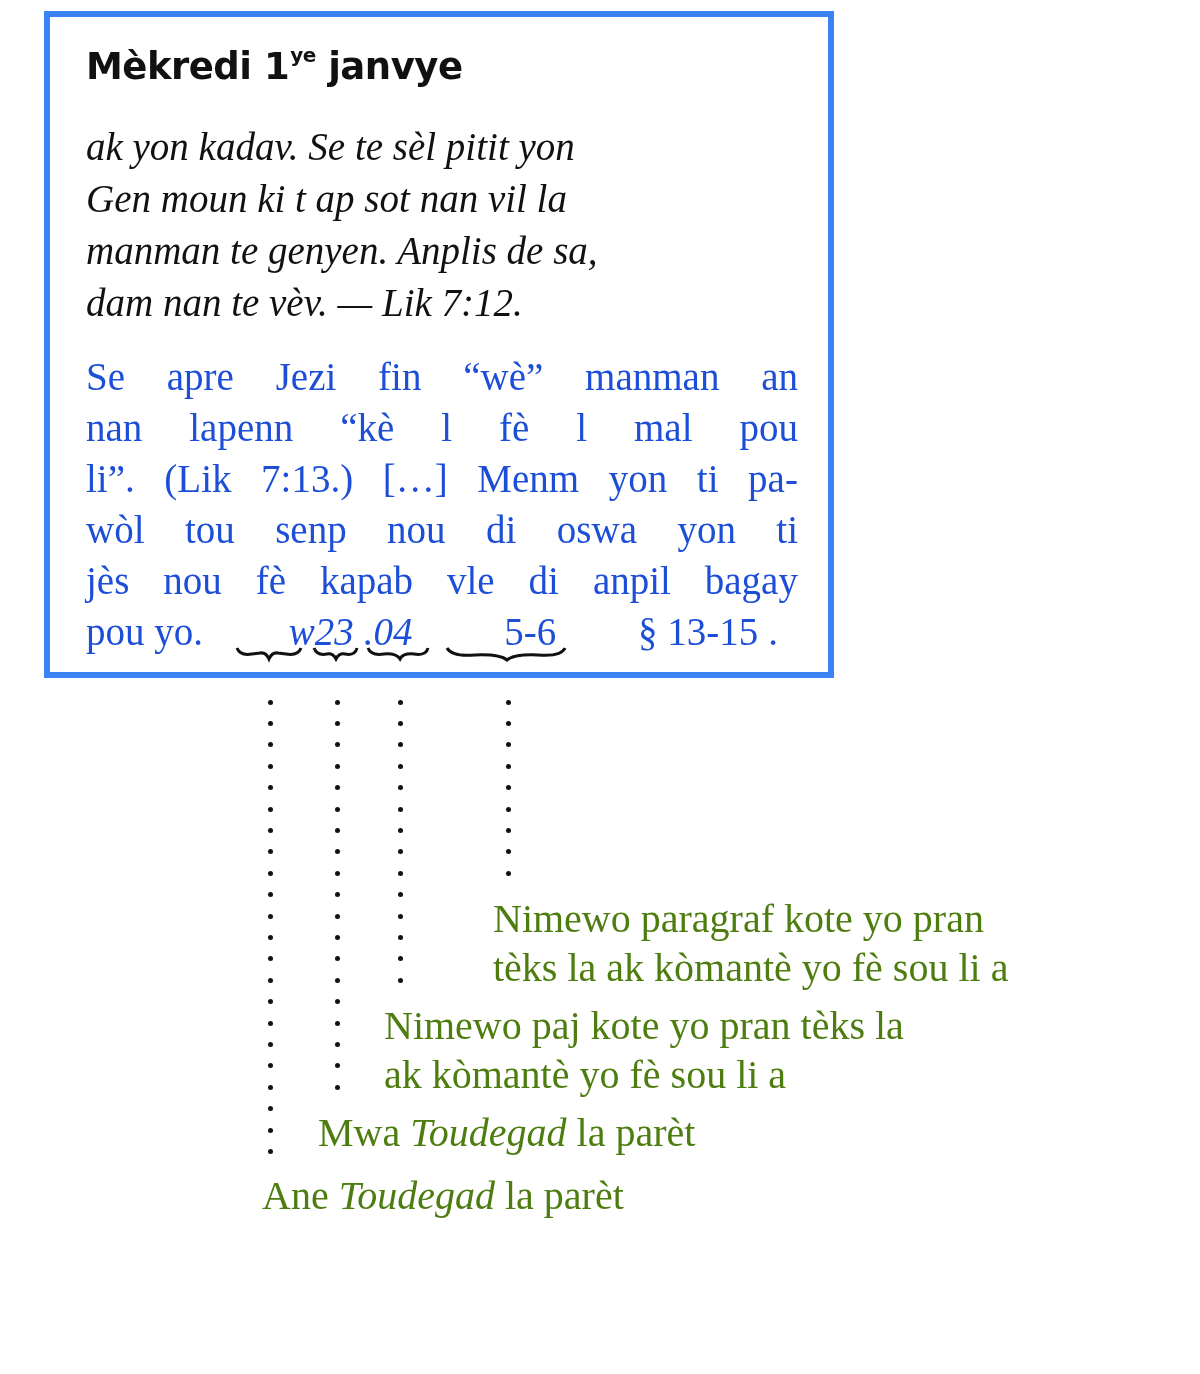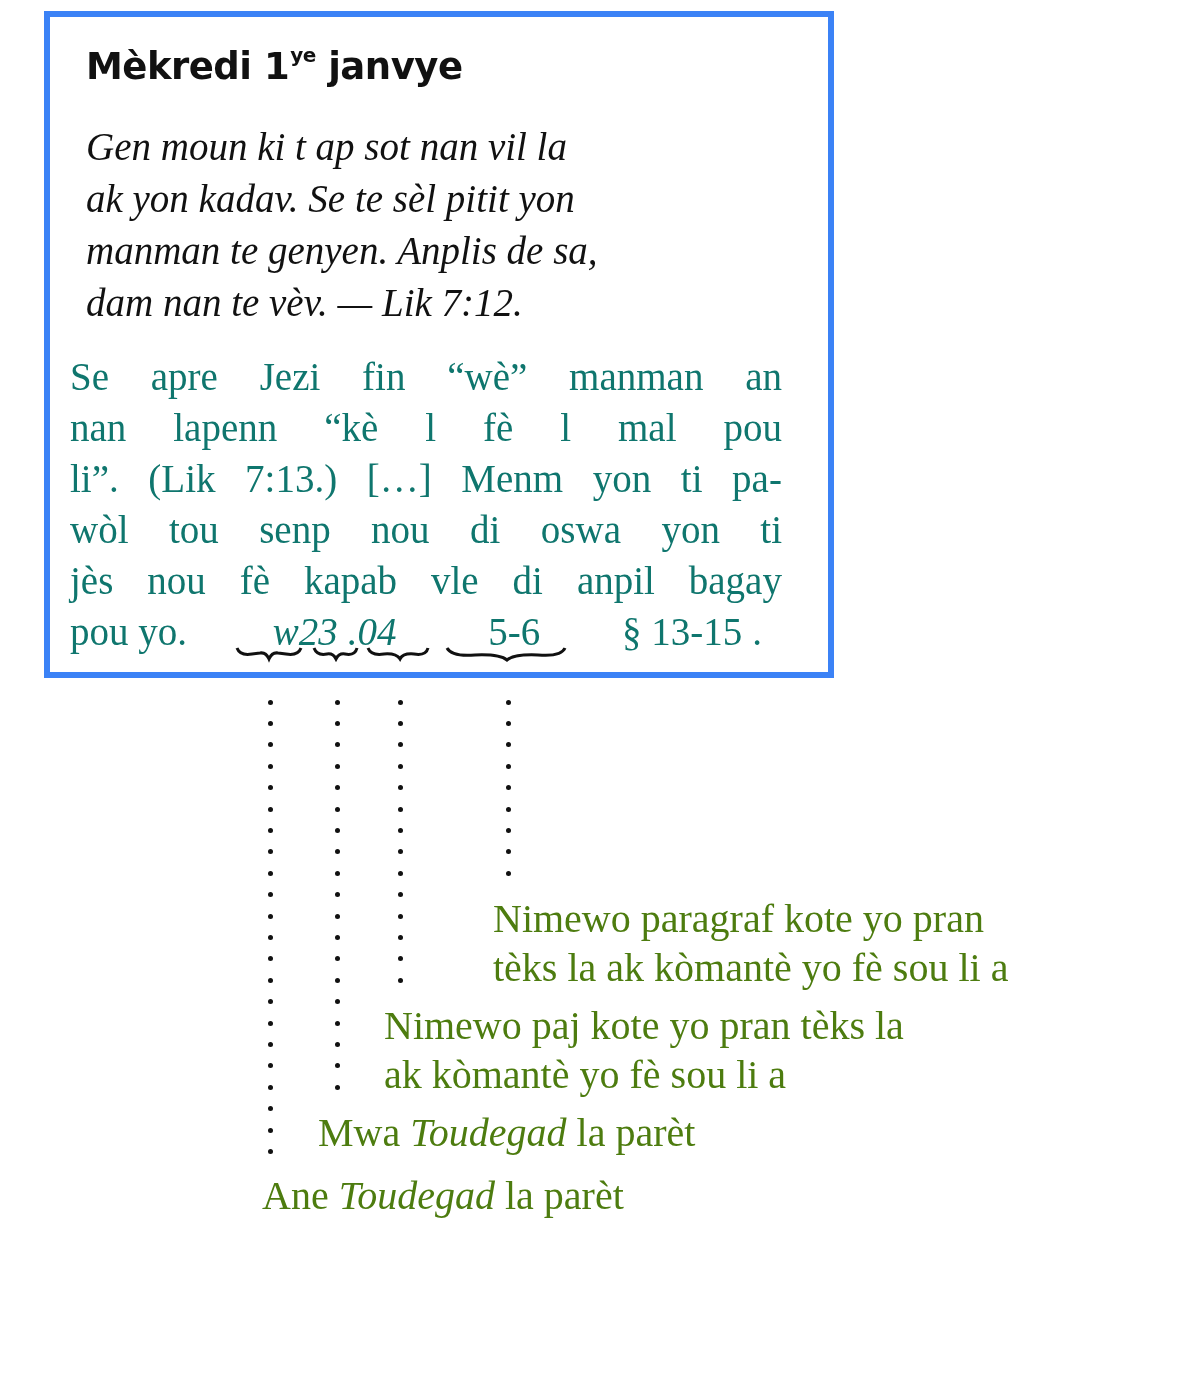--- a/index.html
+++ b/index.html
@@ -14,44 +14,44 @@
     letter-spacing:-0.5px; color:#111;
   }
   .date sup { font-size:20px; vertical-align:top; position:relative; top:-2px; margin-left:1px; }
   .verse {
     position:absolute; left:36px; top:104px; width:720px;
     font-family:"Liberation Serif", serif; font-style:italic; font-size:39px;
     line-height:52px; color:#111;
   }
   .verse div { white-space:nowrap; }
   .body {
-    position:absolute; left:20px; top:334px; width:712px;
-    font-family:"Liberation Serif", serif; font-size:39px; line-height:51px; color:#0f766e;
+    position:absolute; left:36px; top:334px; width:712px;
+    font-family:"Liberation Serif", serif; font-size:39px; line-height:51px; color:#1d4ed8;
   }
   .body .line { display:flex; justify-content:space-between; white-space:nowrap; }
   .body .line.last { justify-content:space-between; }
   .body .line.last span { margin-right:10px; }
   .body .line.last span.tight { margin-right:6px; }
   .it { font-style:italic; }
   .braces { position:absolute; left:0; top:0; width:1200px; height:1374px; pointer-events:none; }
   .ann {
     position:absolute; font-family:"Liberation Serif", serif; font-size:40px; line-height:49px;
     color:#4d7c0f; white-space:nowrap;
   }
   .dot { position:absolute; width:5px; height:5px; border-radius:50%; background:#111; }
 </style>
 </head>
 <body>
 
 <div class="box">
   <div class="date"><span>Mèkredi</span> <span>1</span><sup>ye</sup> <span>janvye</span></div>
 
   <div class="verse">
+    <div>ak yon kadav. Se te sèl pitit yon</div>
     <div>Gen moun ki t ap sot nan vil la</div>
-    <div>ak yon kadav. Se te sèl pitit yon</div>
     <div>manman te genyen. Anplis de sa,</div>
     <div>dam nan te vèv. — Lik 7:12.</div>
   </div>
 
   <div class="body">
     <div class="line">
         <span>Se</span>
         <span>apre</span>
         <span>Jezi</span>
         <span>fin</span>

